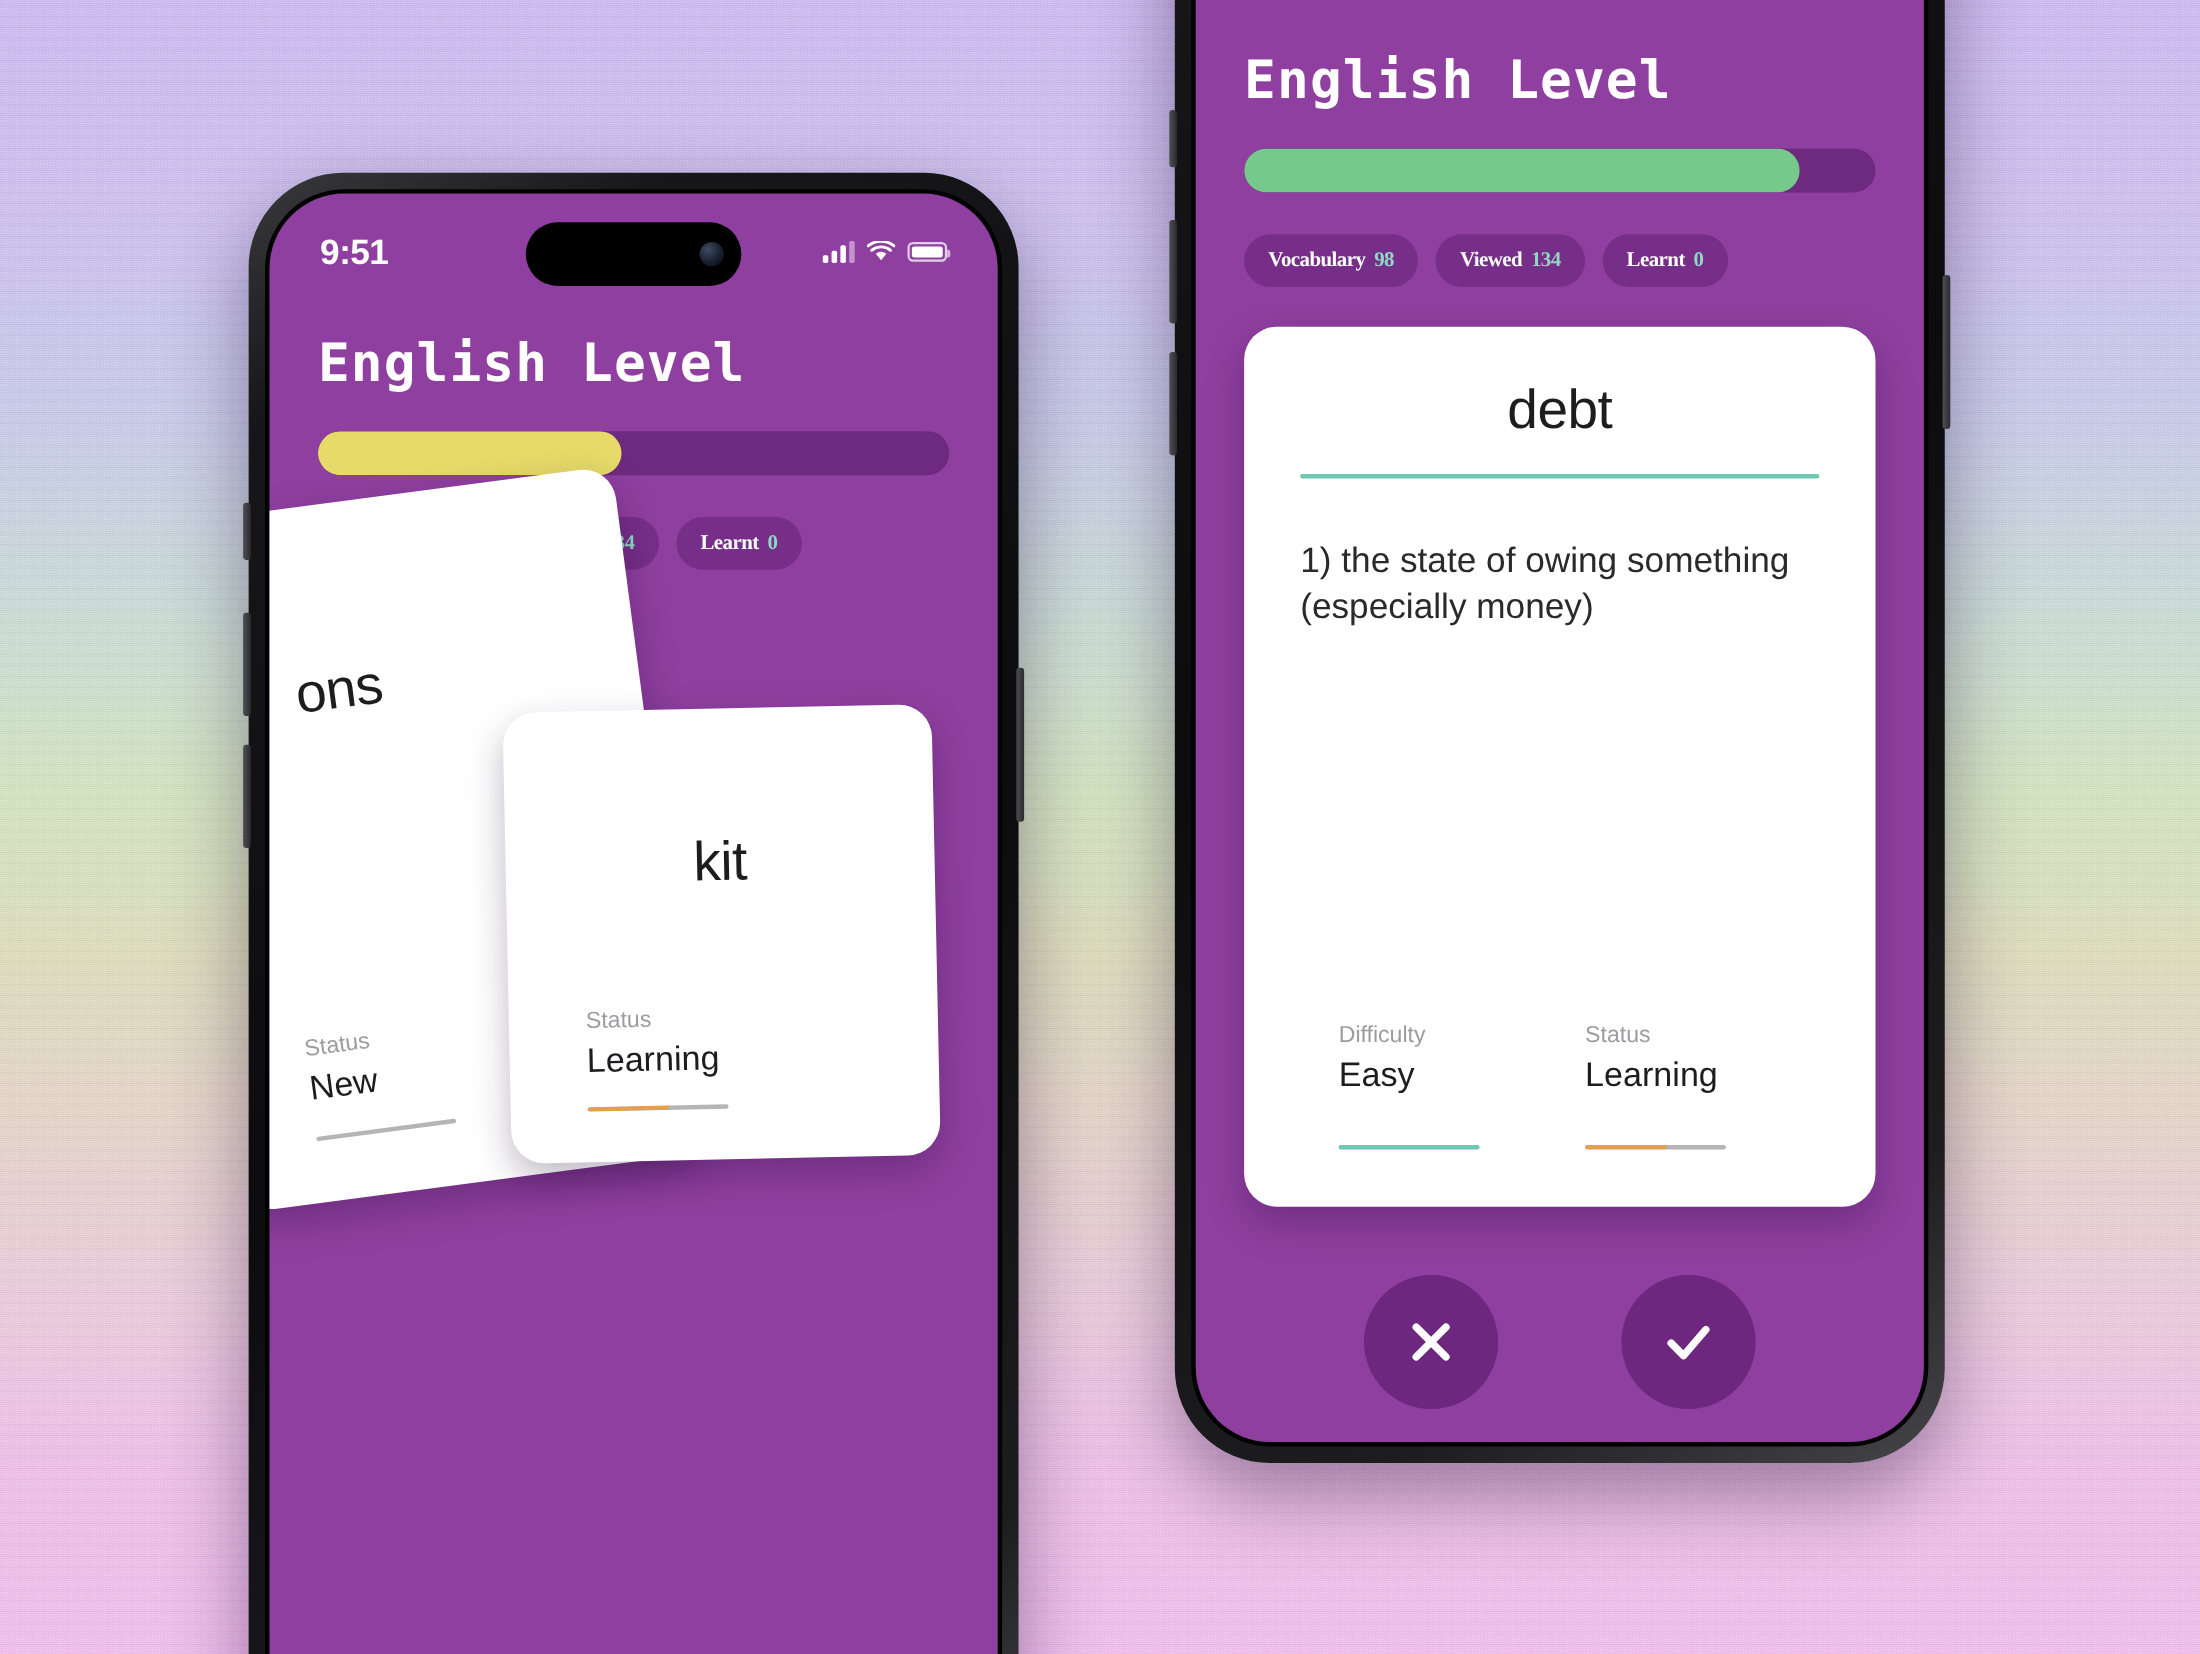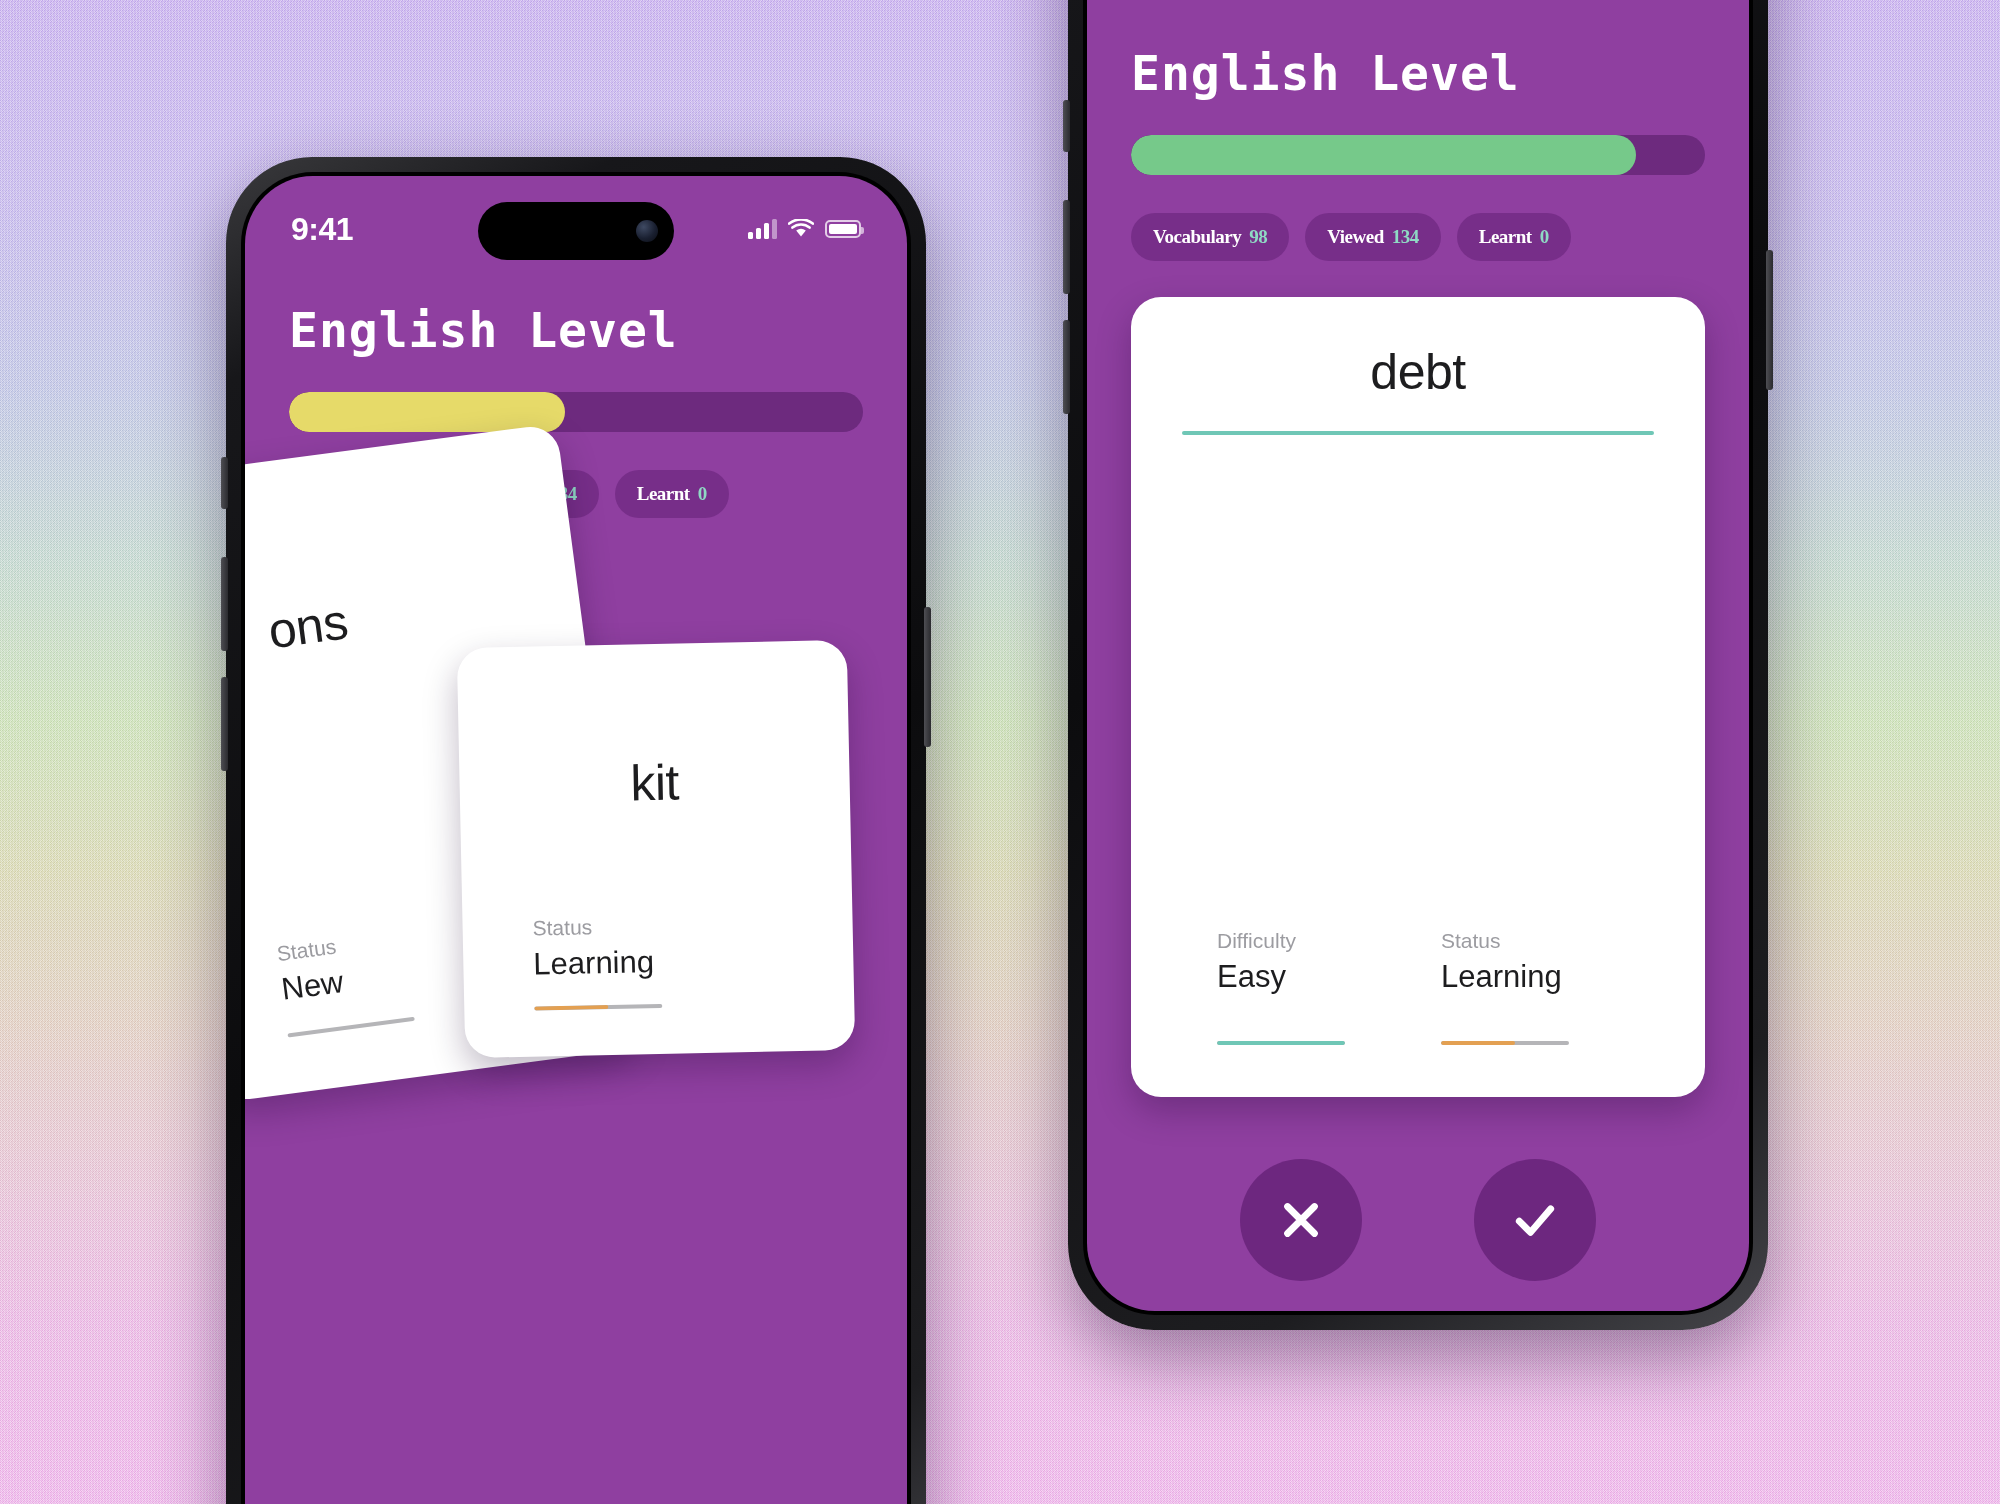--- a/index.html
+++ b/index.html
@@ -301,21 +301,21 @@
   <div class="side-btn side-right" style="top:450px;height:140px;"></div>
 
   <div class="phone-inner">
     <div class="screen">
 
       <div class="island">
         <div class="island-cam"></div>
       </div>
 
       <div class="statusbar">
-        <div class="clock">9:41</div>
+        <div class="clock">9:51</div>
         <div class="status-icons">
           <span class="bars">
               <i></i>
               <i></i>
               <i></i>
               <i></i>
             </span>
           <svg width="26" height="20" viewBox="0 0 26 20">
             <path d="M13 17.5 L8.2 11.6 a7.6 7.6 0 0 1 9.6 0 Z" fill="#fff"></path>
             <path d="M4.4 8.6 a13.4 13.4 0 0 1 17.2 0" stroke="#fff" stroke-width="2.6" fill="none" stroke-linecap="round"></path>
@@ -400,20 +400,21 @@
           <div class="stat-pill">
             <span>Learnt</span><span class="num">0</span>
           </div>
         </div>
 
         <div class="card" style="position:relative;margin-top:36px;height:800px;padding:46px 51px 40px;">
           <div class="card-word" style="margin-bottom:30px;">debt</div>
           <div class="card-rule"></div>
 
           <div style="margin-top:54px;">
+            <div class="def">1) the state of owing something (especially money)</div>
           </div>
 
           <div class="meta-row" style="position:absolute;left:86px;right:40px;bottom:52px;">
             <div class="meta-col">
               <div class="meta-label">Difficulty</div>
               <div class="meta-value">Easy</div>
               <div class="meta-track">
                 <div class="meta-fill" id="mf-diff" style="width: 100%; background: rgb(111, 199, 182);"></div>
               </div>
             </div>

